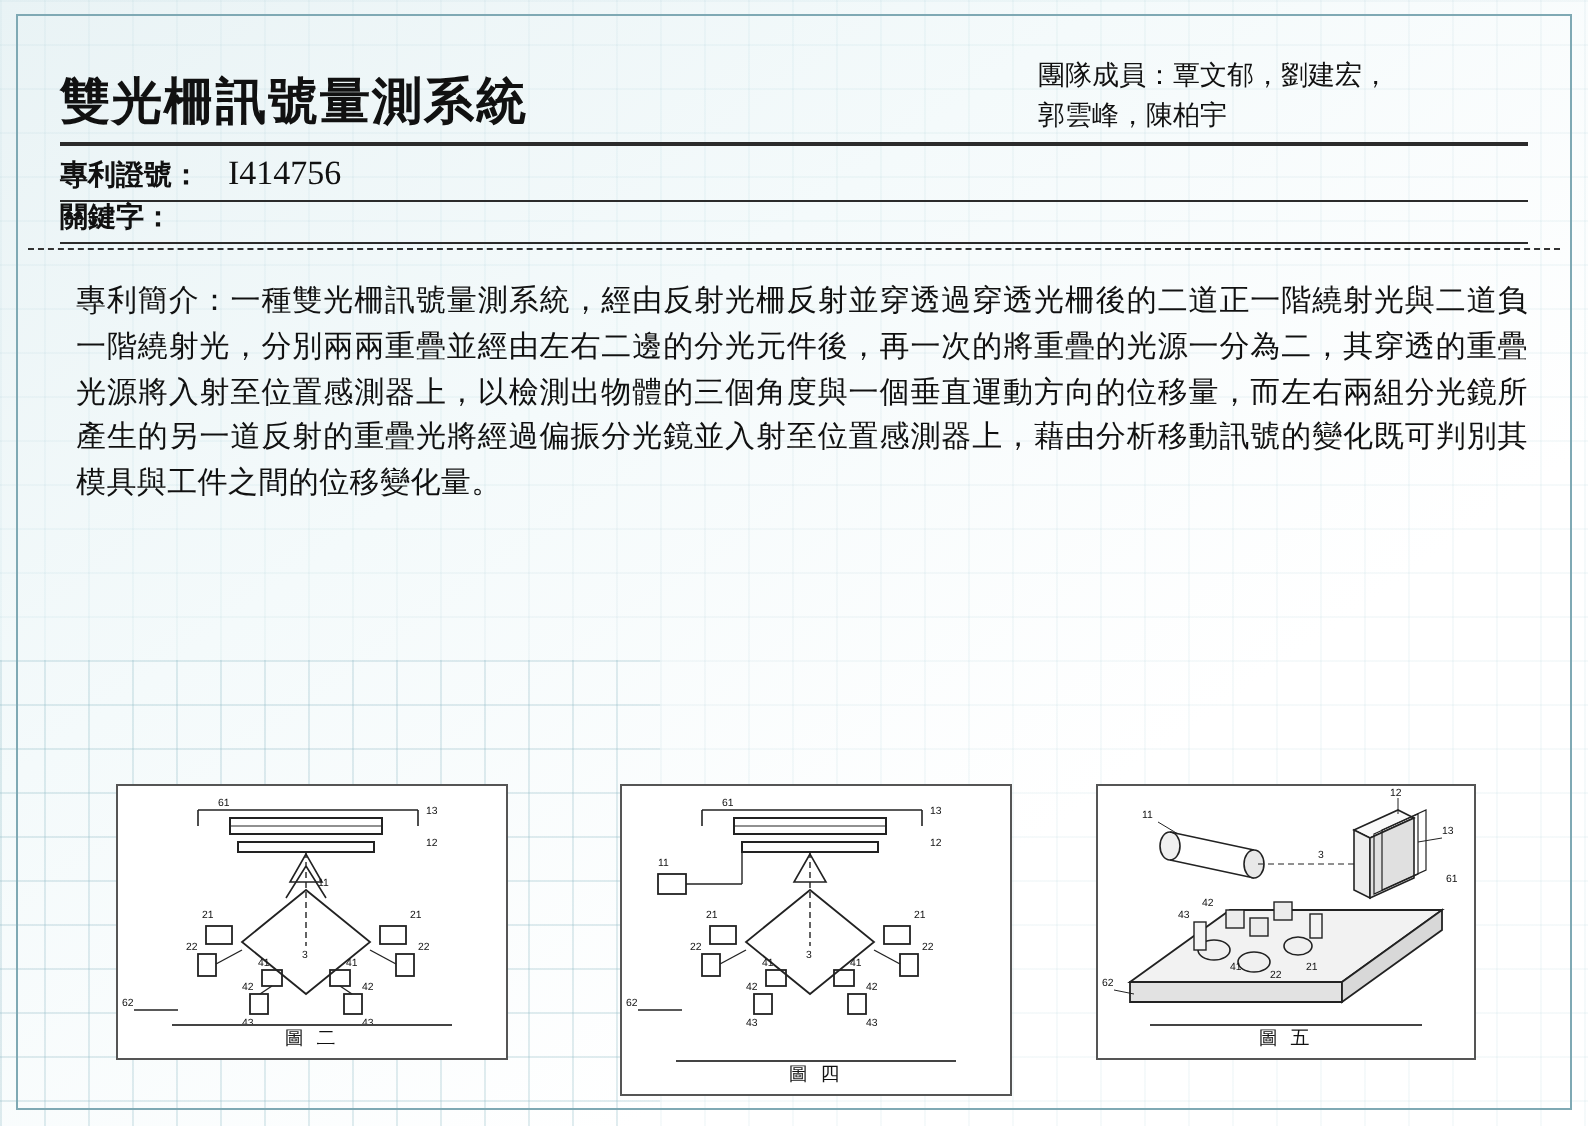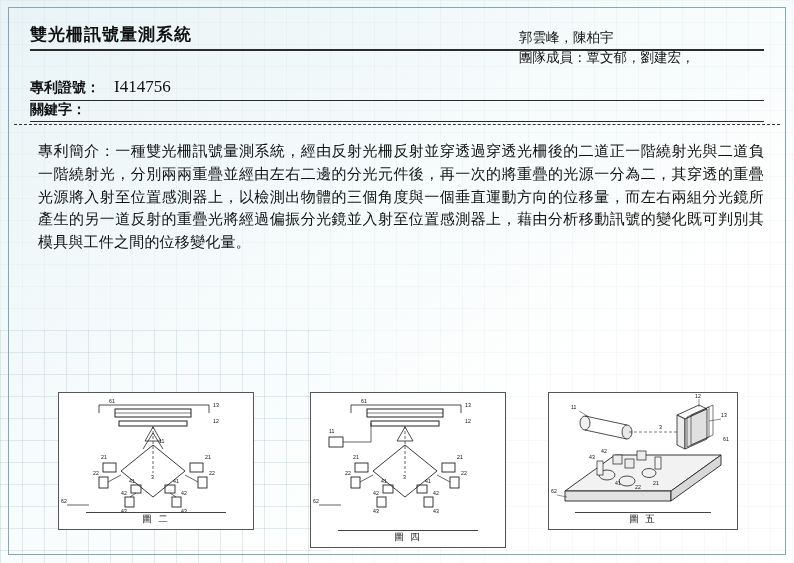--- a/index.html
+++ b/index.html
@@ -58,26 +58,27 @@
   }
 
   
   .header {
     position: absolute;
     left: 30px;
     top: 24px;
     width: 734px;
   }
   .title {
-    font-size: 17px;
+    font-size: 25px;
     font-weight: bold;
     letter-spacing: 1px;
     color: #111;
     line-height: 1.25;
     padding-bottom: 3px;
+    margin-top: 12px;
   }
   .title-rule {
     border-bottom: 2px solid #2b2b2b;
     width: 734px;
     margin-top: 1px;
   }
   .team {
     position: absolute;
     right: 0;
     top: 4px;
@@ -190,22 +191,22 @@
 
 <div class="poster">
   <div class="grid-bg2"></div>
   <div class="grid-bg"></div>
   <div class="frame"></div>
 
   <div class="header">
     <div class="title">雙光柵訊號量測系統</div>
     <div class="title-rule"></div>
     <div class="team">
+      <div>團隊成員：覃文郁，劉建宏，</div>
       <div>郭雲峰，陳柏宇</div>
-      <div>團隊成員：覃文郁，劉建宏，</div>
     </div>
   </div>
 
   <div class="patent-row">
     <div class="row">
       <span class="patent-label">專利證號：</span><span class="patent-value">I414756</span>
     </div>
     <div class="row-line"></div>
   </div>
 

